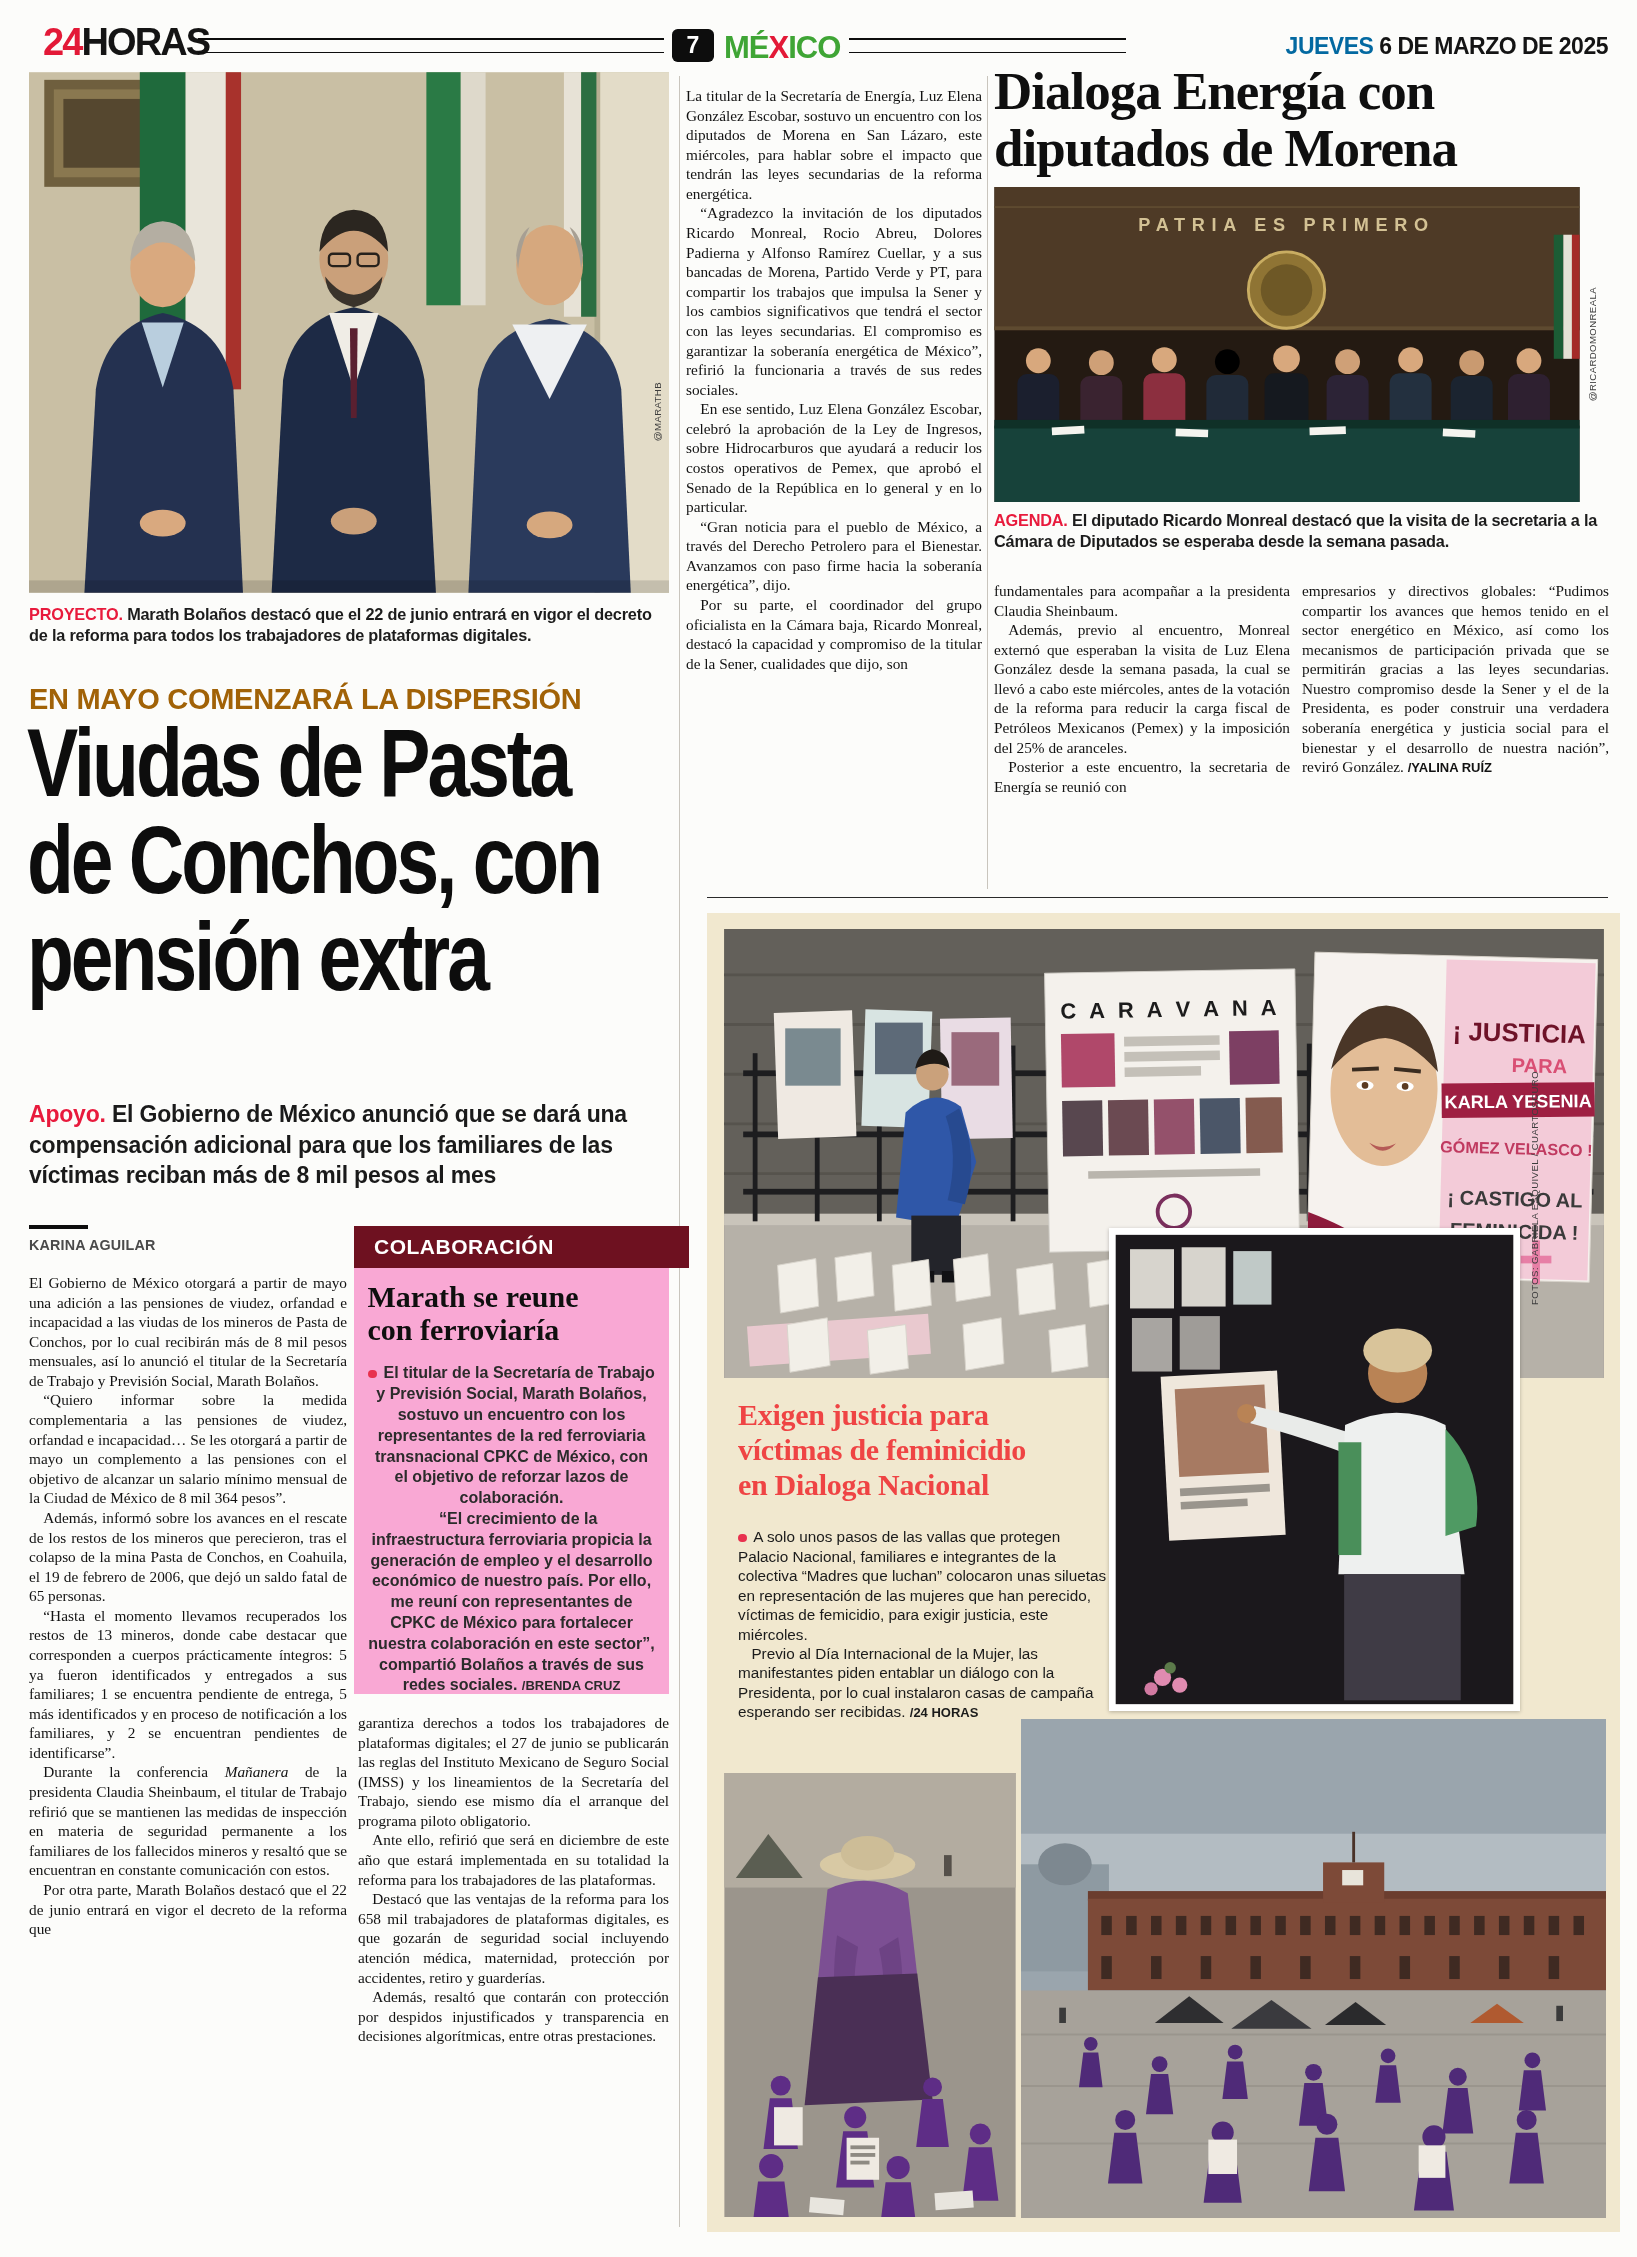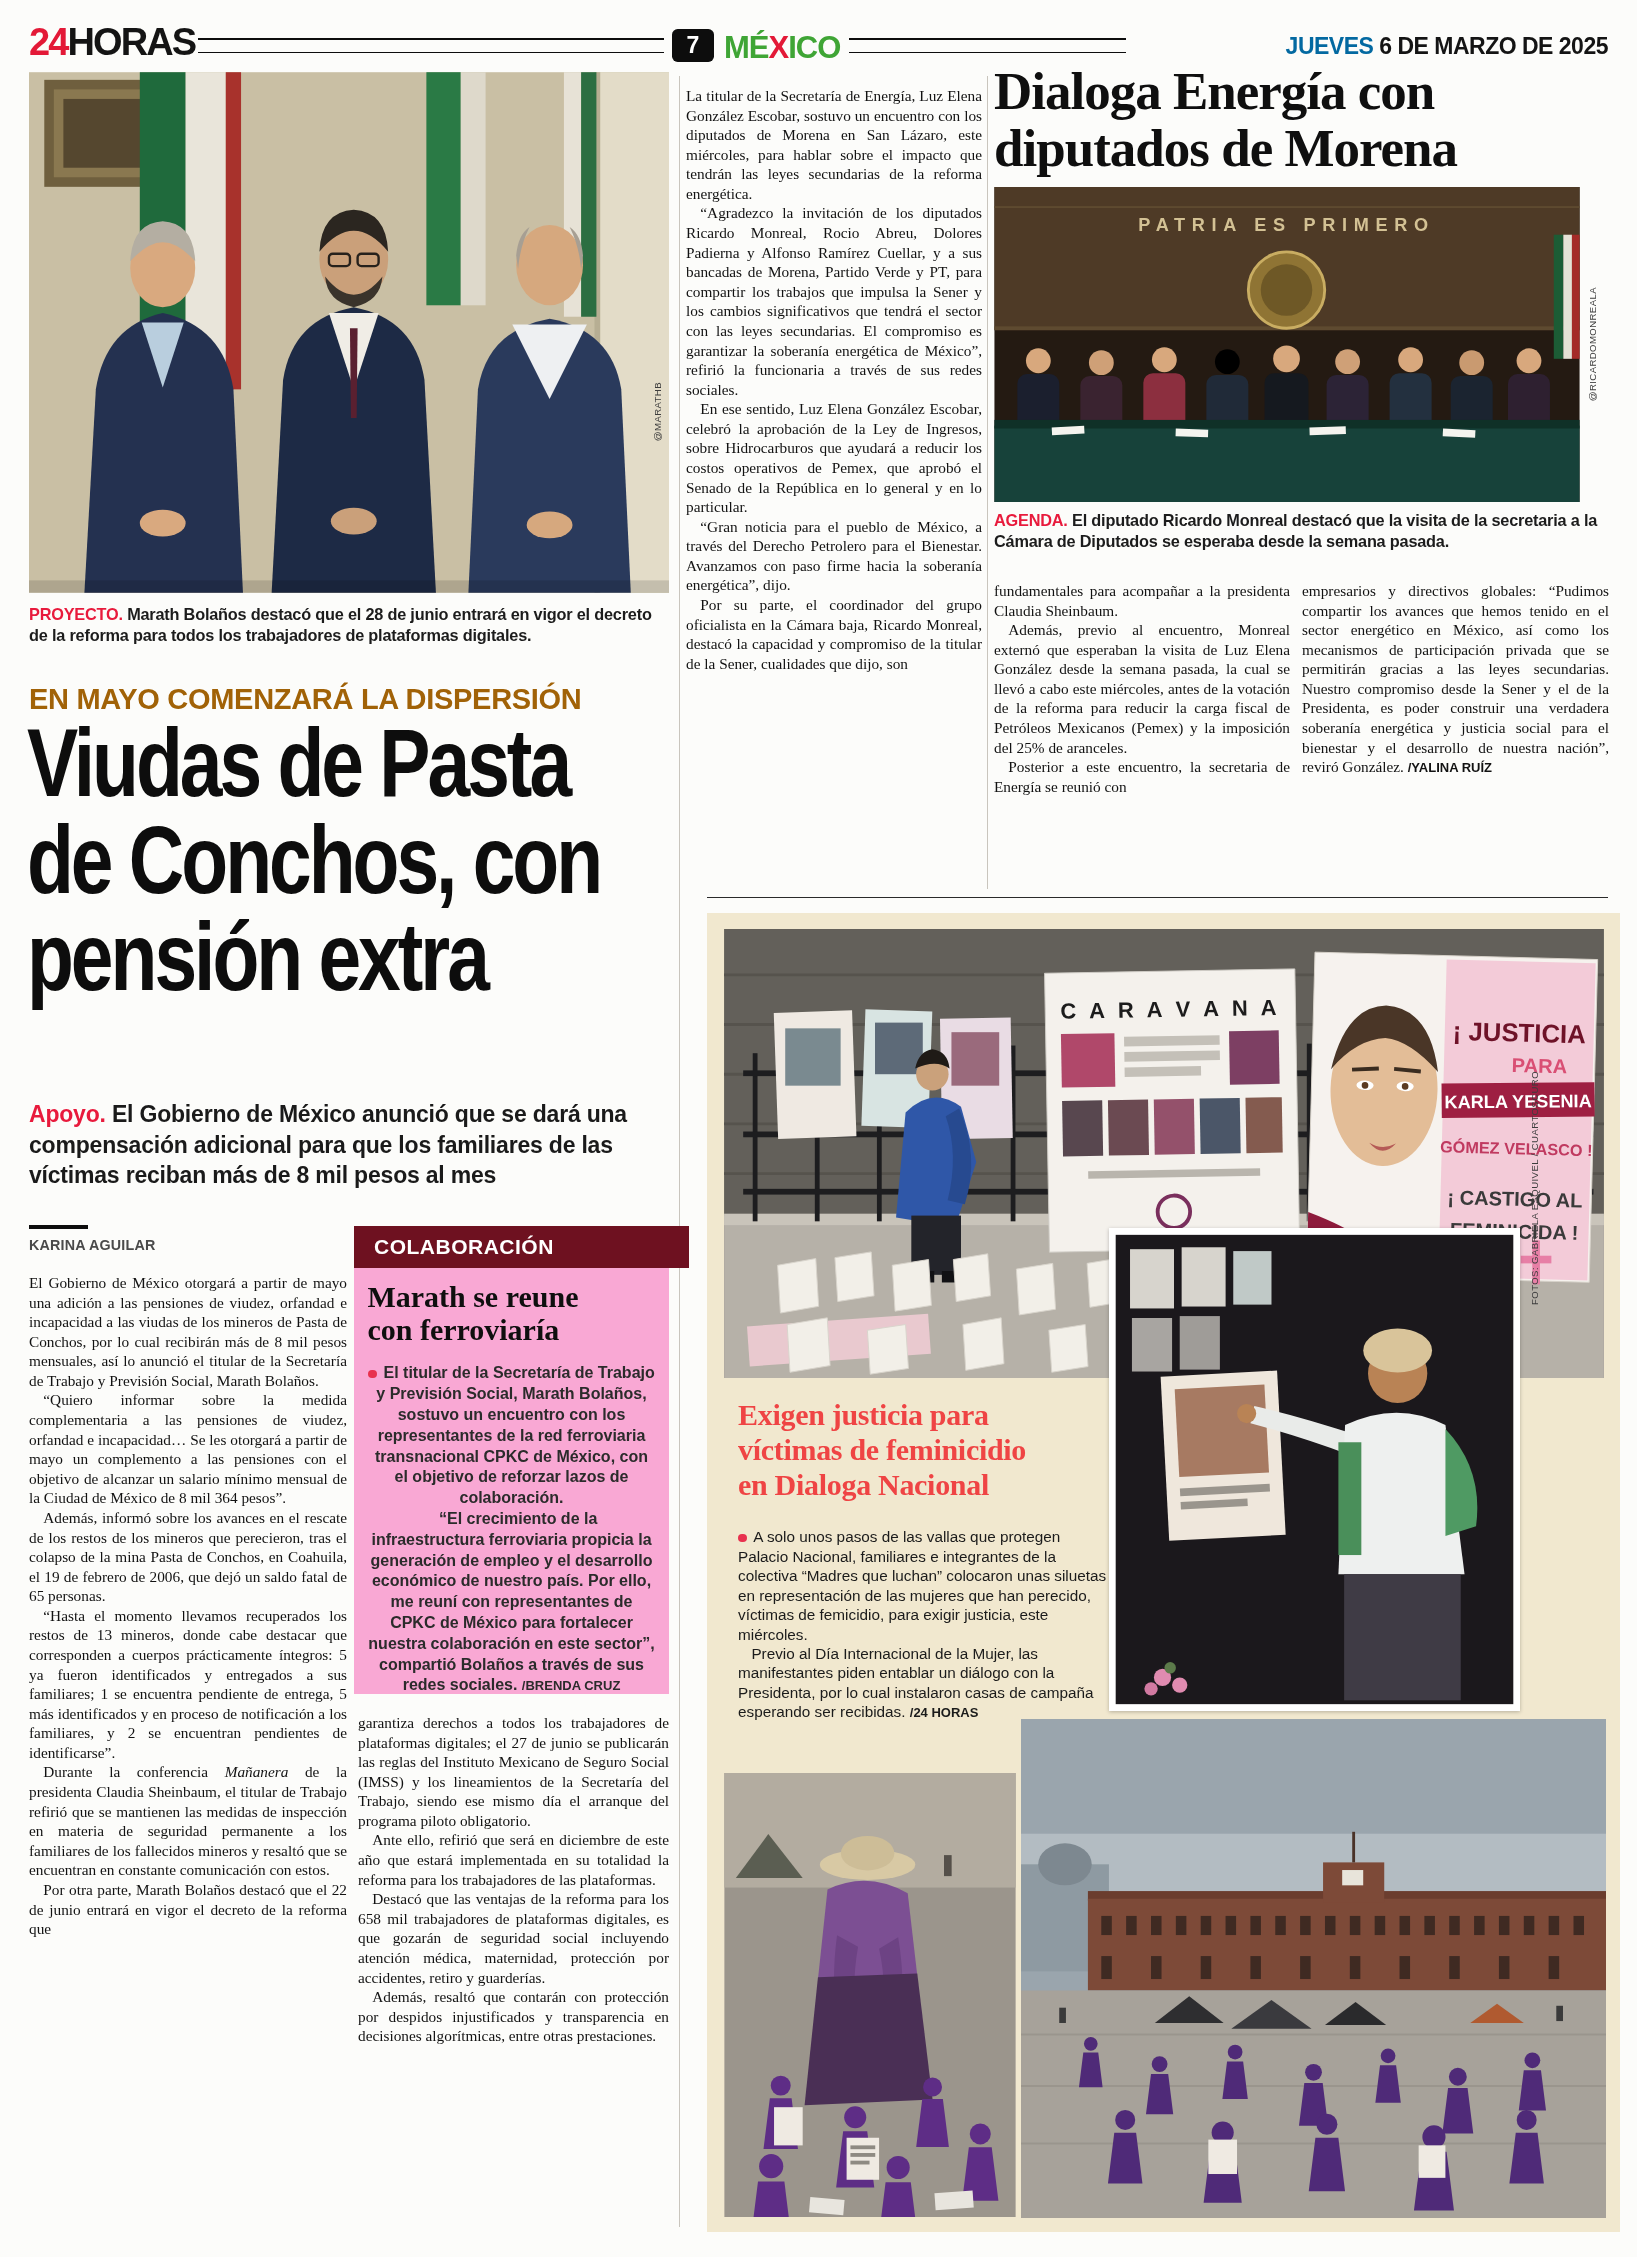--- a/index.html
+++ b/index.html
@@ -1,21 +1,21 @@
 <!DOCTYPE html>
 <html lang="es"><head>
 <meta charset="utf-8">
 <style>
   html,body{margin:0;padding:0;background:#9a9a9a;}
   .page{position:relative;width:1637px;height:2258px;background:#fcfcfa;overflow:hidden;
         font-family:"Liberation Sans",sans-serif;color:#141414;}
   .abs{position:absolute;}
 
   
-  .brand{font-weight:700;font-size:38px;letter-spacing:-1.9px;line-height:1;}
+  .brand{font-weight:700;font-size:38px;letter-spacing:-1.9px;line-height:1;margin-left:14px;}
   .brand .n24{color:#e31937;}
   .dblrule{height:12.4px;border-top:2.9px solid #0d0d0d;border-bottom:1.9px solid #0d0d0d;}
   .pagebox{width:42px;height:32.5px;background:#0d0d0d;border-radius:5.7px;color:#fff;
            font-weight:700;font-size:23px;display:flex;align-items:center;justify-content:center;}
   .section{font-weight:700;font-size:31px;letter-spacing:-1px;}
   .sec-g{color:#3fa535;} .sec-r{color:#e31937;}
   .dateline{font-weight:700;font-size:23px;letter-spacing:-0.5px;}
   .date-red{color:#0369a1;}
 
   
@@ -121,21 +121,21 @@
       <path d="M510 192 Q512 170 524 162 Q514 182 512 206 Z" fill="#a79f93"></path>
       <path d="M580 192 Q578 170 566 162 Q576 182 578 206 Z" fill="#a79f93"></path>
       <ellipse cx="545" cy="474" rx="24" ry="14" fill="#d6a87e"></ellipse>
       <rect y="532" width="670" height="13" fill="#00000022"></rect>
     </svg>
   </div>
   <div class="abs vcredit" style="left:652px;top:382px;">@MARATHB</div>
 
   <div class="abs caption" style="left:29px;top:604px;width:631px;">
     <span class="cap-tag">PROYECTO.</span>
-    <span>Marath Bolaños destacó que el 28 de junio entrará en vigor el decreto de la reforma para todos los trabajadores de plataformas digitales.</span>
+    <span>Marath Bolaños destacó que el 22 de junio entrará en vigor el decreto de la reforma para todos los trabajadores de plataformas digitales.</span>
   </div>
 
   <div class="abs kicker" style="left:29px;top:683px;">EN MAYO COMENZARÁ LA DISPERSIÓN</div>
   <div class="abs" style="left:27px;top:715px;width:803px;">
     <div class="megahl">Viudas de Pasta</div>
     <div class="megahl">de Conchos, con</div>
     <div class="megahl">pensión extra</div>
   </div>
   <div class="abs deck" style="left:29px;top:1099px;width:631px;">
     <span class="cap-tag">Apoyo.</span>

